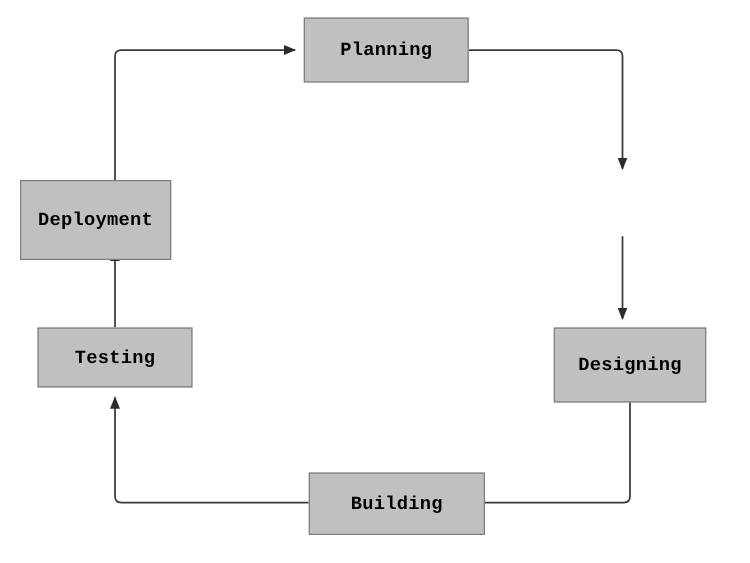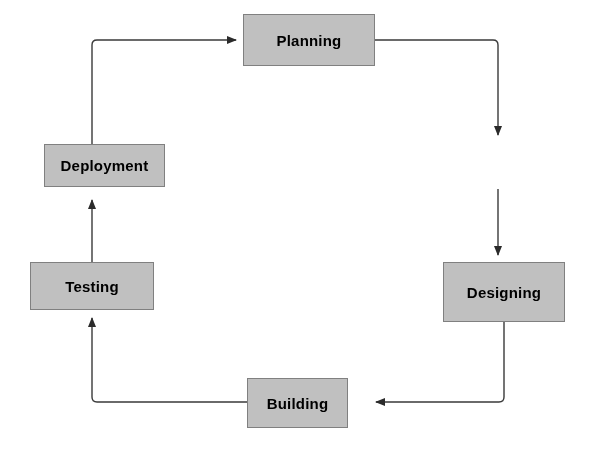--- a/index.html
+++ b/index.html
@@ -6,21 +6,21 @@
     margin: 0;
     padding: 0;
     background: #ffffff;
   }
   #canvas {
     position: relative;
     width: 600px;
     height: 450px;
     background: #ffffff;
     overflow: hidden;
-    font-family: Liberation Sans, sans-serif;
+    font-family: Liberation Mono, monospace;
   }
   .flow-svg {
     position: absolute;
     left: 0;
     top: 0;
     width: 600px;
     height: 450px;
   }
   .node {
     position: absolute;
@@ -37,23 +37,23 @@
     line-height: 1;
     z-index: 2;
   }
   .node-label {
     display: block;
     white-space: nowrap;
   }
   .node-planning   { left: 243px; top: 14px;  width: 132px; height: 52px; }
   .node-defining   { left: 437px; top: 142px; width: 122px; height: 47px; }
   .node-designing  { left: 443px; top: 262px; width: 122px; height: 60px; }
-  .node-building   { left: 247px; top: 378px; width: 101px; height: 50px; }
+  .node-building   { left: 247px; top: 378px; width: 141px; height: 50px; }
   .node-testing    { left: 30px;  top: 262px; width: 124px; height: 48px; text-align: right; }
-  .node-deployment { left: 44px;  top: 144px; width: 121px; height: 43px; }
+  .node-deployment { left: 16px;  top: 144px; width: 121px; height: 64px; }
 </style>
 </head>
 <body>
 
 <div id="canvas">
 
   <svg class="flow-svg" viewBox="0 0 600 450">
     <defs>
       <marker id="arrowhead" markerWidth="10" markerHeight="8" refX="9" refY="4" orient="auto" markerUnits="userSpaceOnUse">
         <path d="M0,0 L10,4 L0,8 Z" fill="#2b2b2b"></path>

